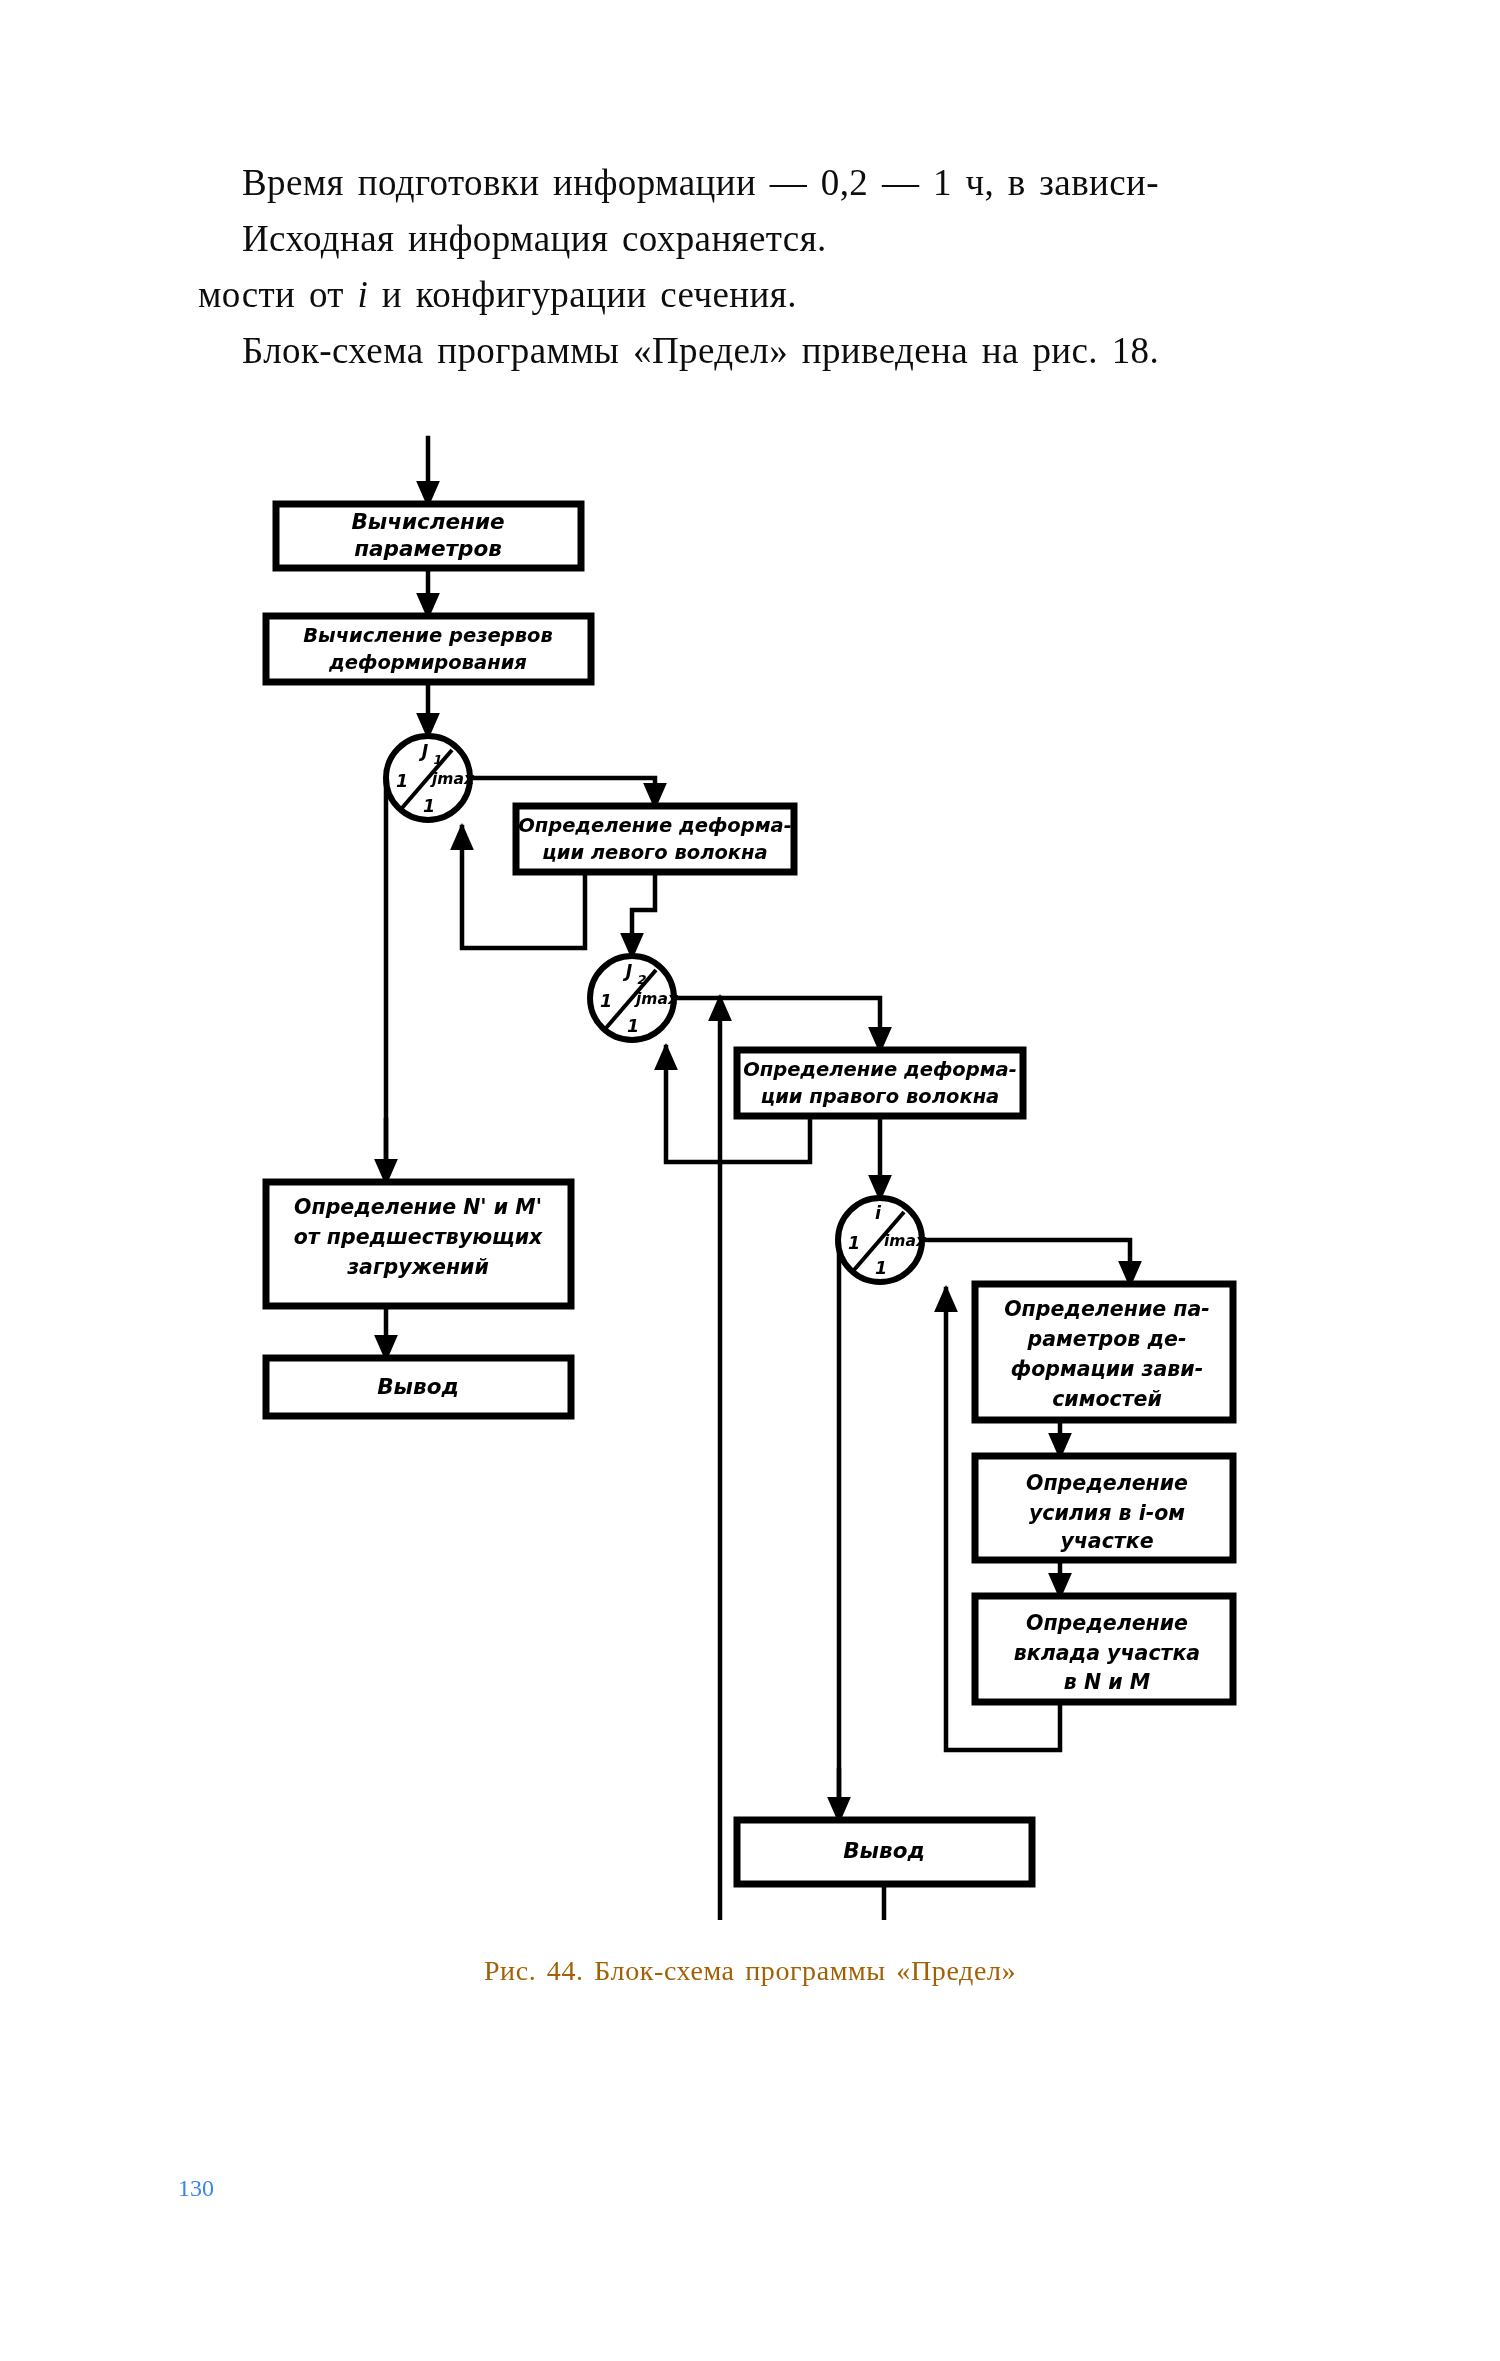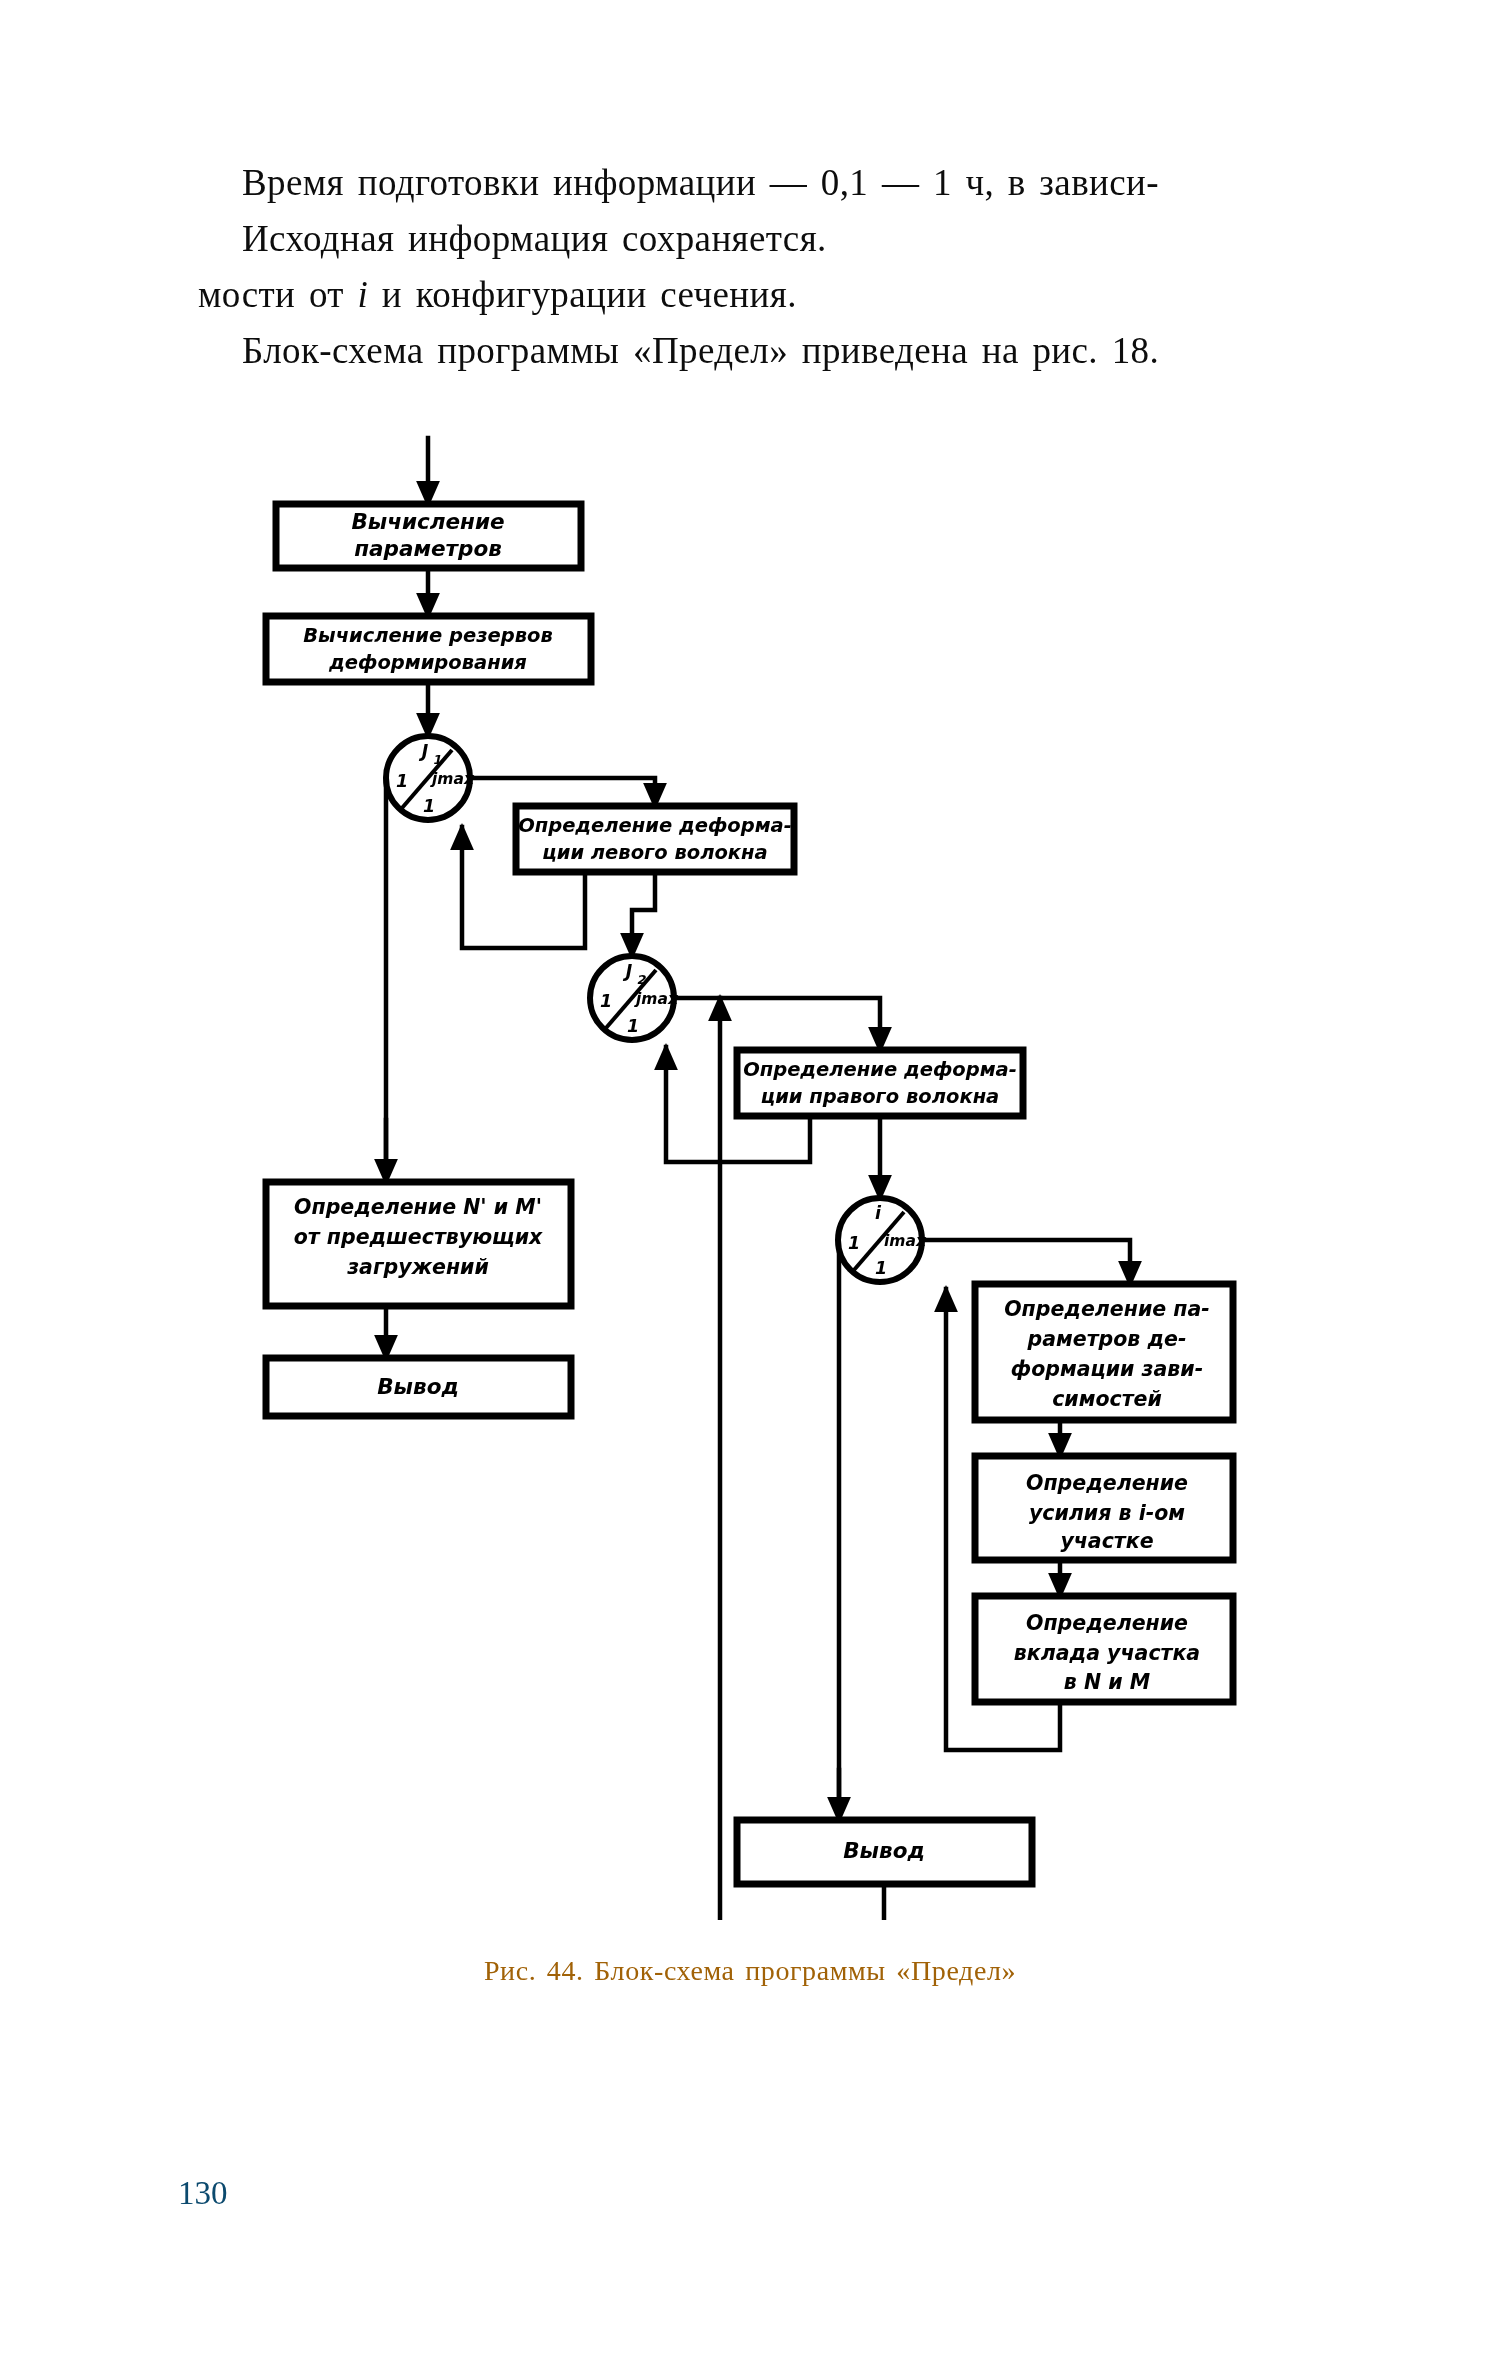--- a/index.html
+++ b/index.html
@@ -56,29 +56,29 @@
     font-size:28px;
     letter-spacing:0.6px;
     word-spacing:3px;
     color:#a16207;
   }
 
   
   #folio {
     position:absolute;
     left:178px; top:2175px;
-    font-size:33px;
-    color:#0c4a6e;
+    font-size:24px;
+    color:#3b82f6;
   }
 </style>
 </head>
 <body>
 
 <div id="prose">
-  <p class="p ind just wsp">Время подготовки информации — 0,1 — 1 ч, в зависи-</p>
+  <p class="p ind just wsp">Время подготовки информации — 0,2 — 1 ч, в зависи-</p>
   <p class="p ind wsp">Исходная информация сохраняется.</p>
   <p class="p wsp"><span>мости от </span><span class="it">i</span><span> и конфигурации сечения.</span></p>
   <p class="p ind wsp">Блок-схема программы «Предел» приведена на рис. 18.</p>
 </div>
 
 <div id="figure">
 <svg width="1500" height="1500" viewBox="0 0 1500 1500" xmlns="http://www.w3.org/2000/svg">
   <defs>
     <marker id="ah" viewBox="0 0 10 10" refX="8.5" refY="5" markerWidth="6" markerHeight="6" orient="auto-start-reverse">
       <path d="M 0 0.6 L 10 5 L 0 9.4 z" fill="#000"></path>

